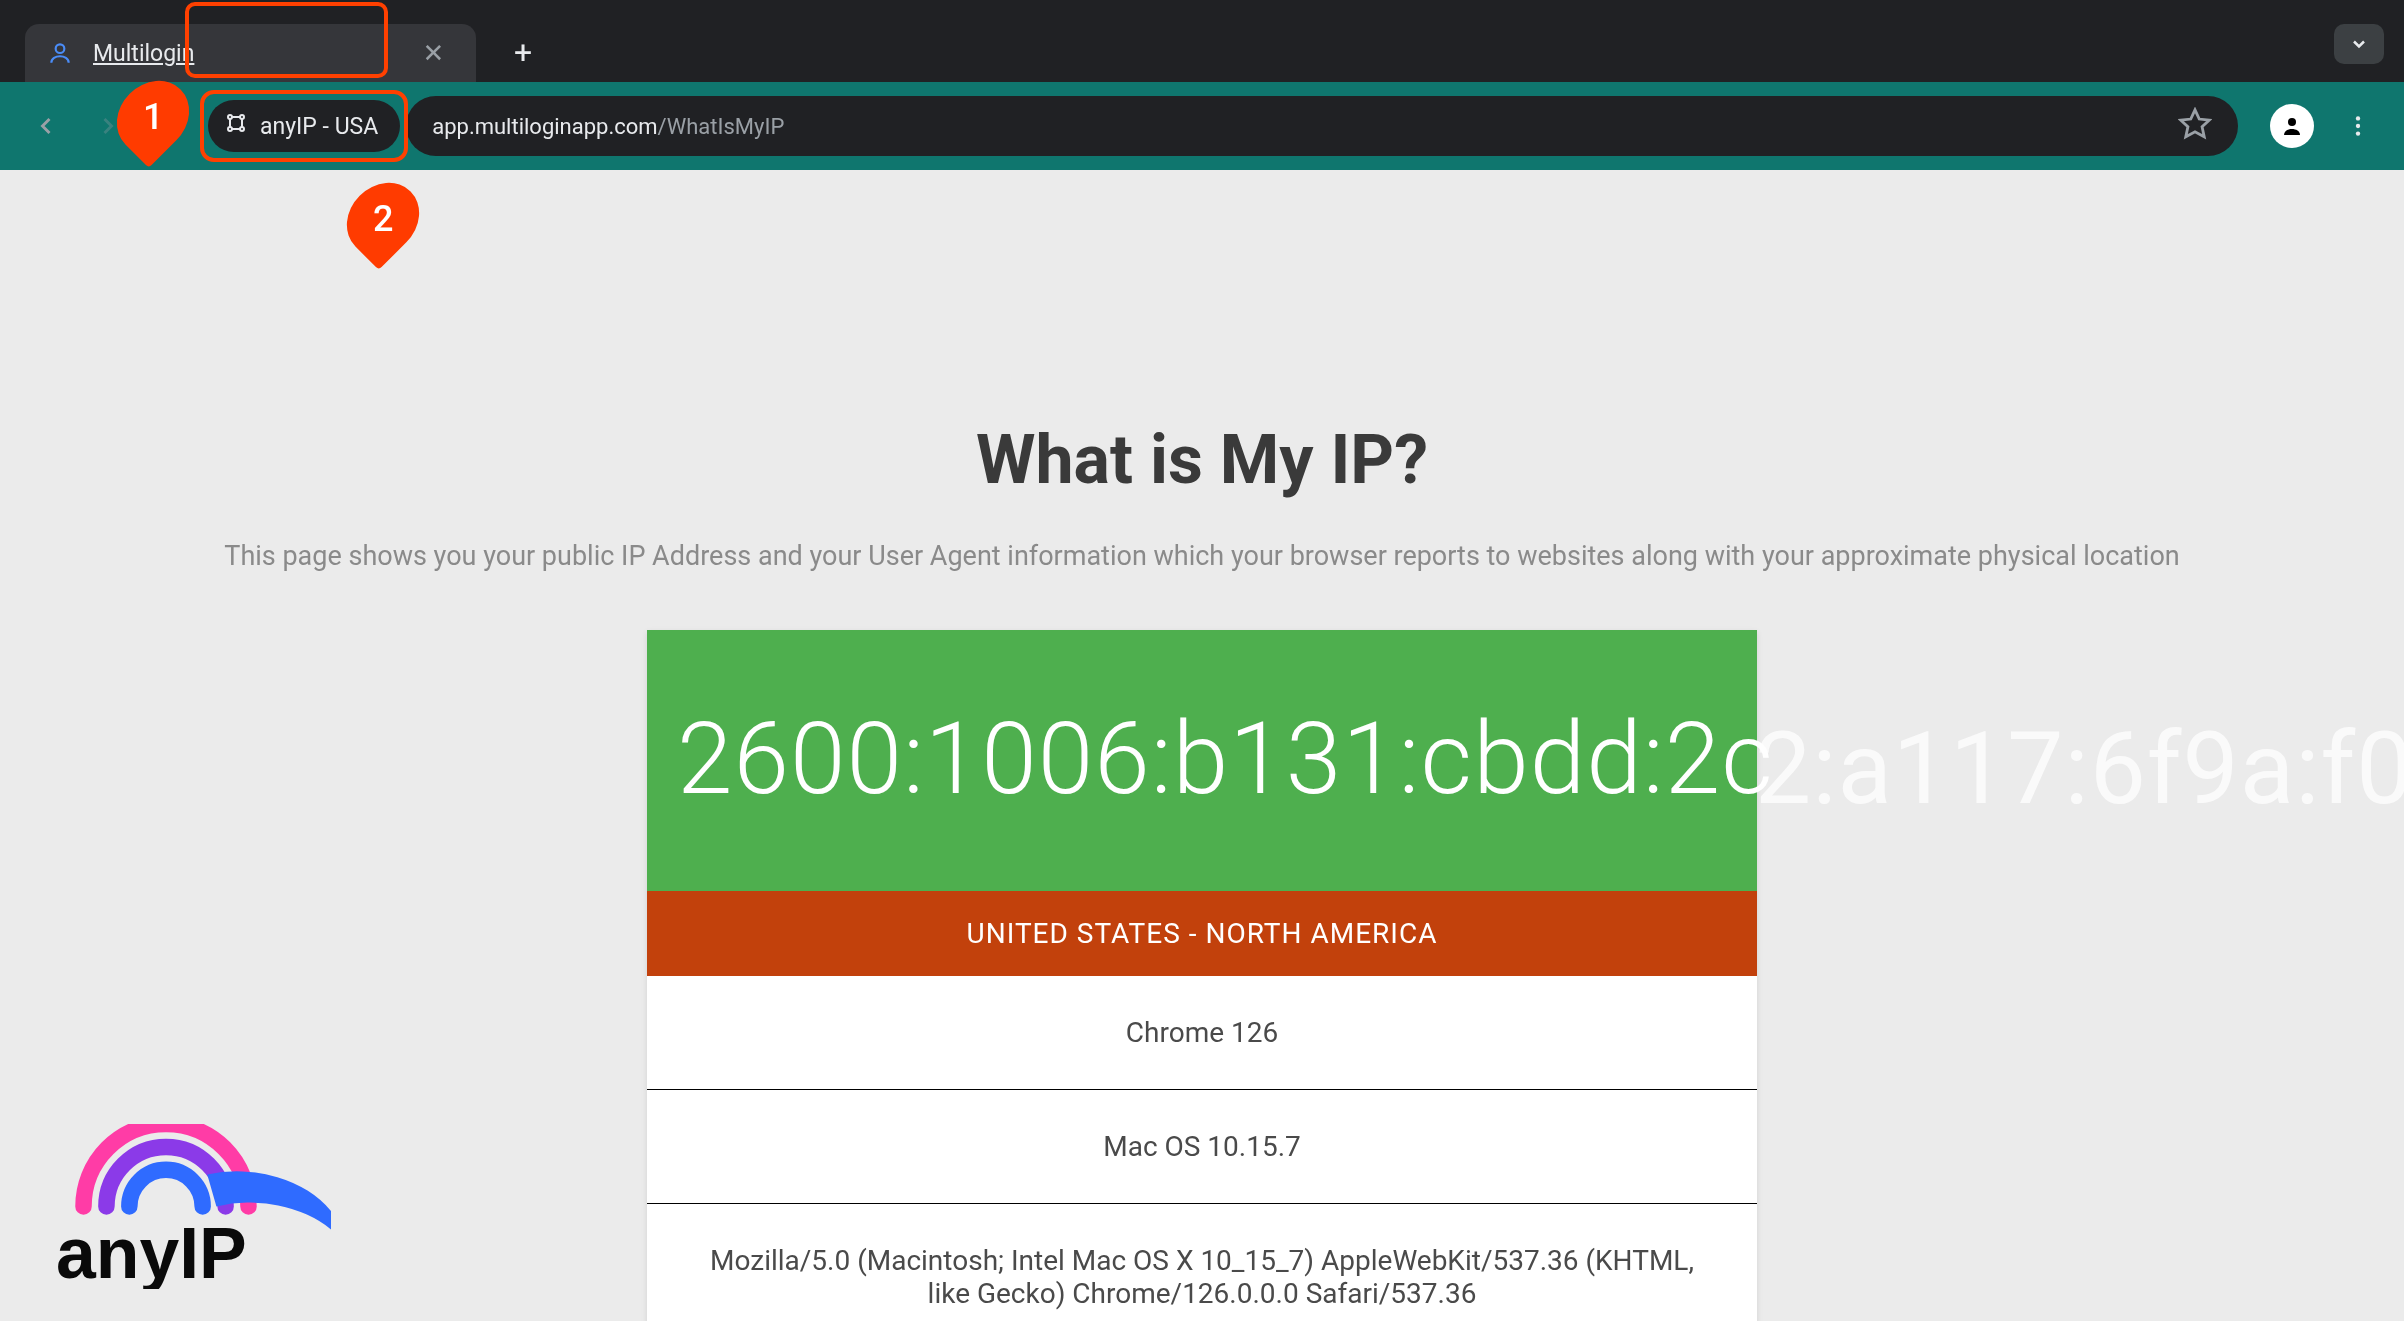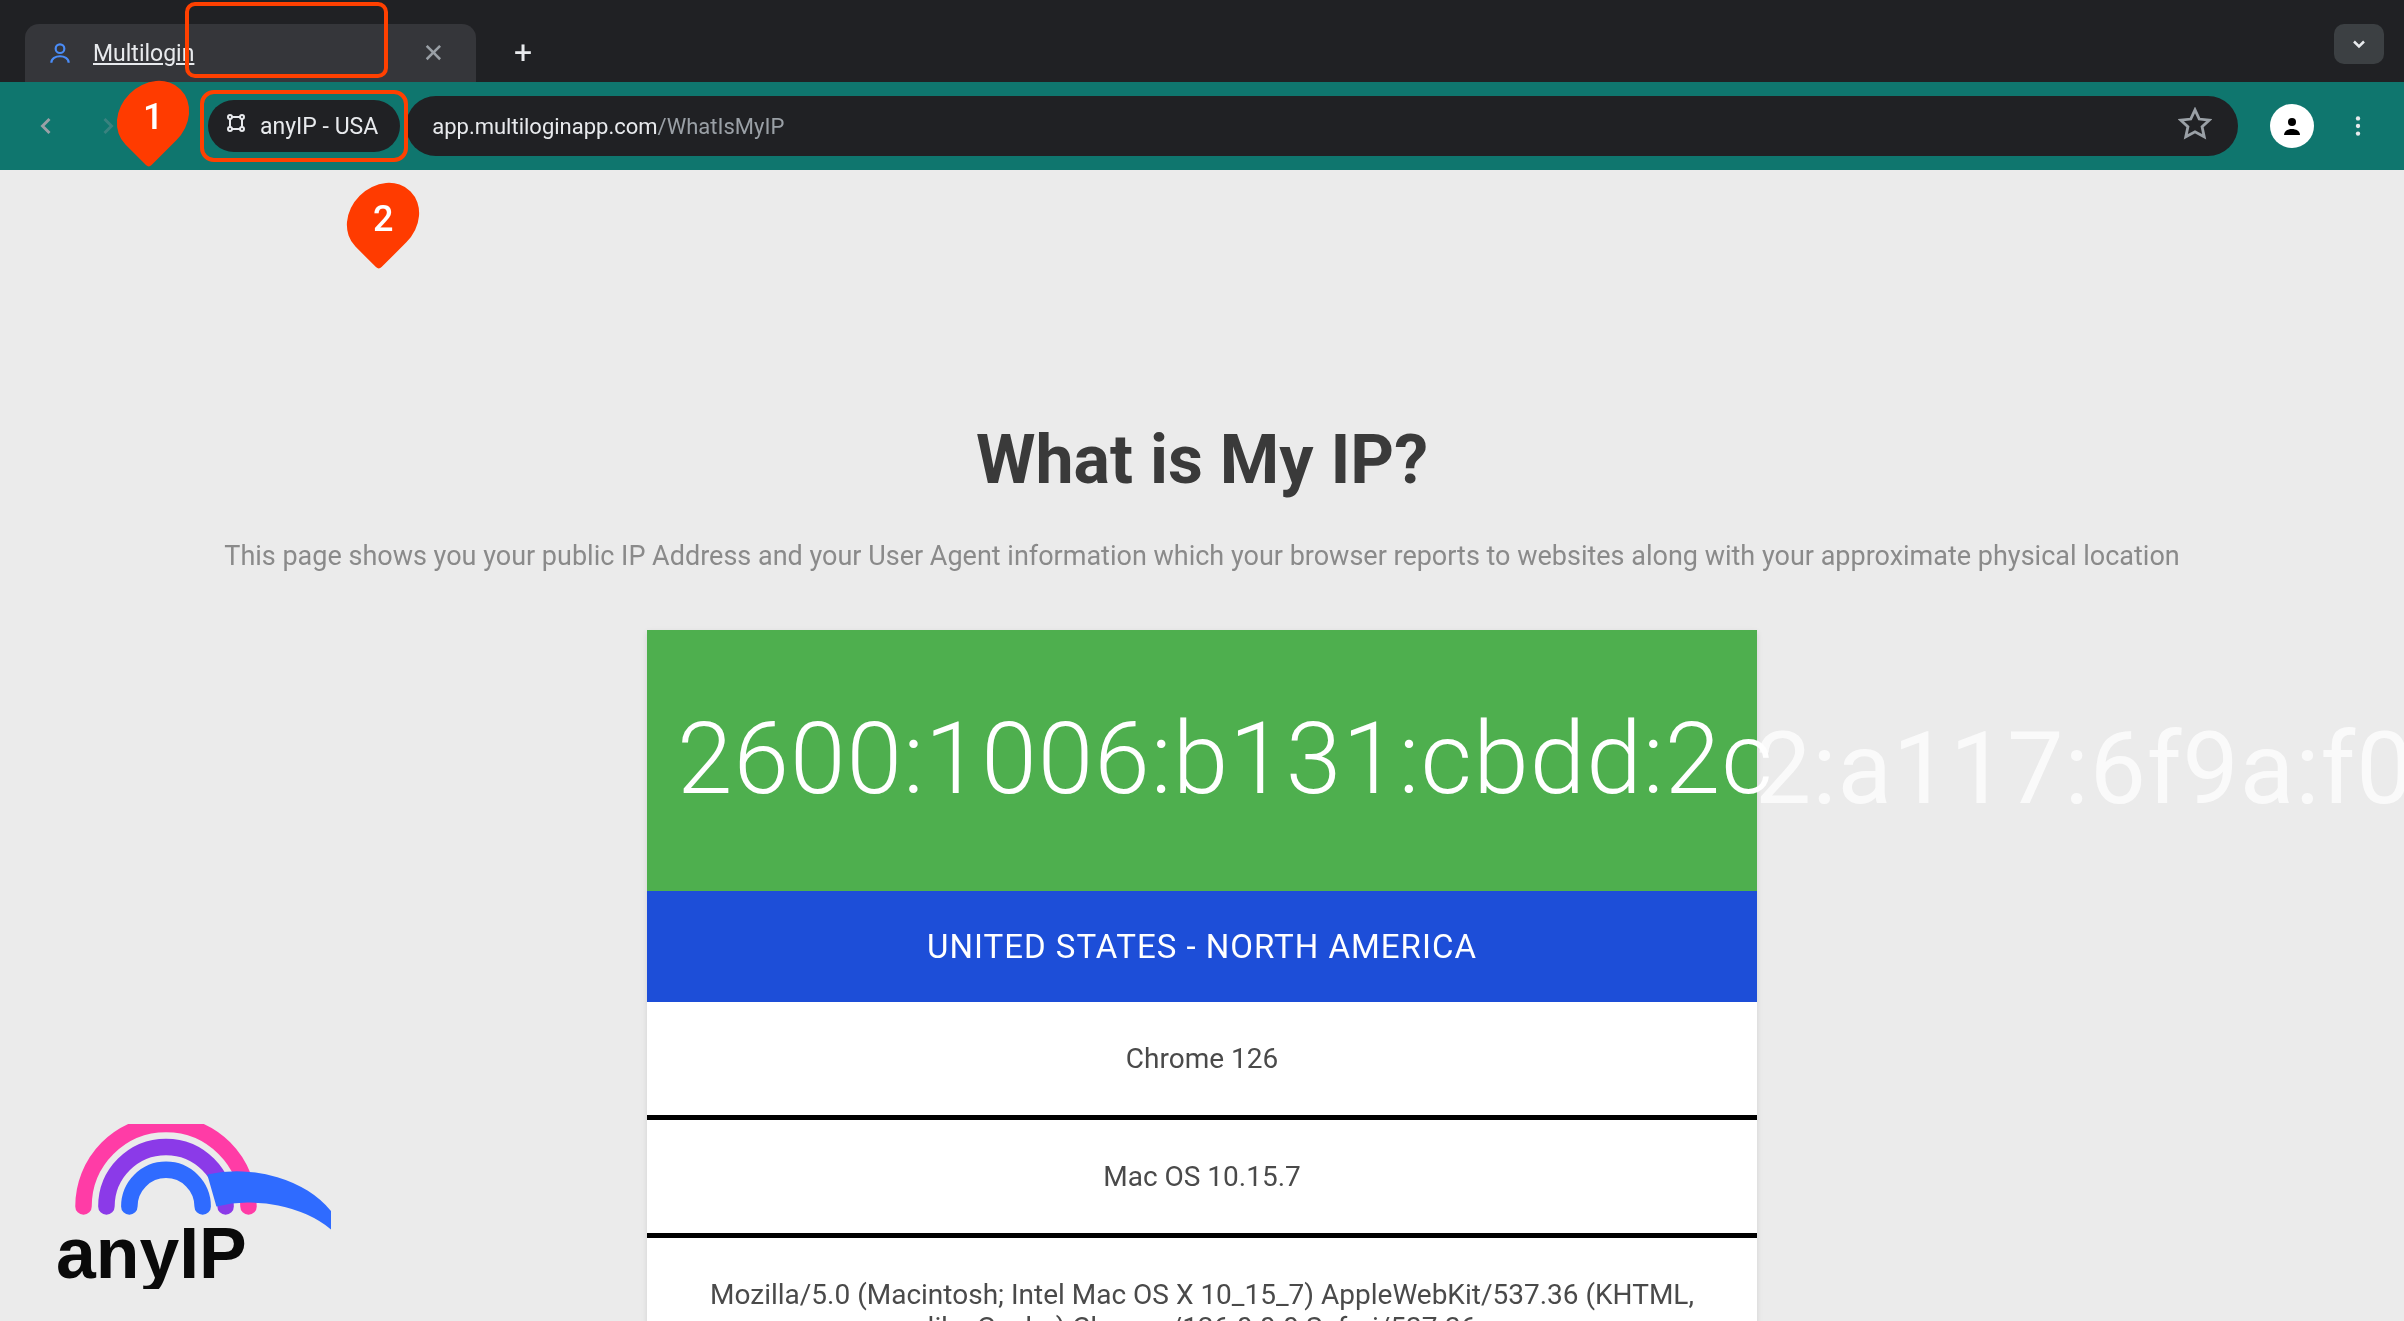--- a/index.html
+++ b/index.html
@@ -223,31 +223,31 @@
     white-space: nowrap;
     color: #fff;
     font-size: 100px;
     font-weight: 400;
     letter-spacing: 1px;
     left: 1755px;
     top: 540px;
     opacity: 0.78;
   }
   .ip-loc {
-    background: #1d4ed8;
+    background: #c2410c;
     color: #fff;
-    font-size: 33px;
+    font-size: 28px;
     letter-spacing: 1px;
-    padding: 36px 0;
+    padding: 26px 0;
   }
   .ua-row {
     padding: 40px 40px;
     font-size: 28px;
     color: #4a4a4a;
-    border-bottom: 5px solid #000000;
+    border-bottom: 1px solid #000000;
   }
   .ua-row:last-child { border-bottom: none; }
 
   
   .anyip-logo {
     position: absolute;
     left: 56px;
     bottom: 28px;
     width: 330px;
   }

